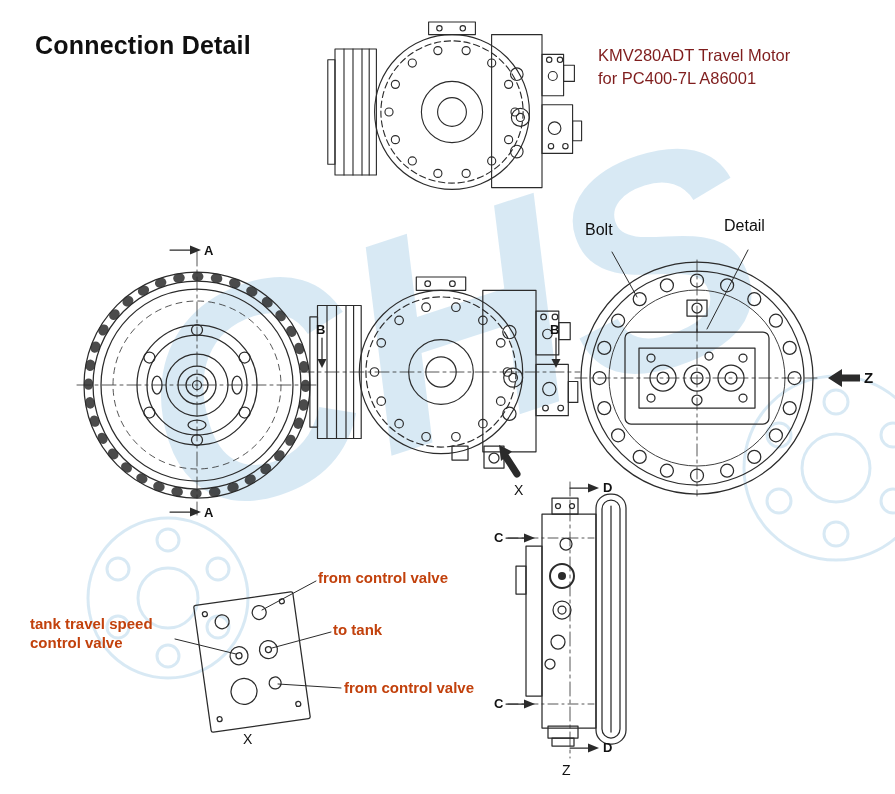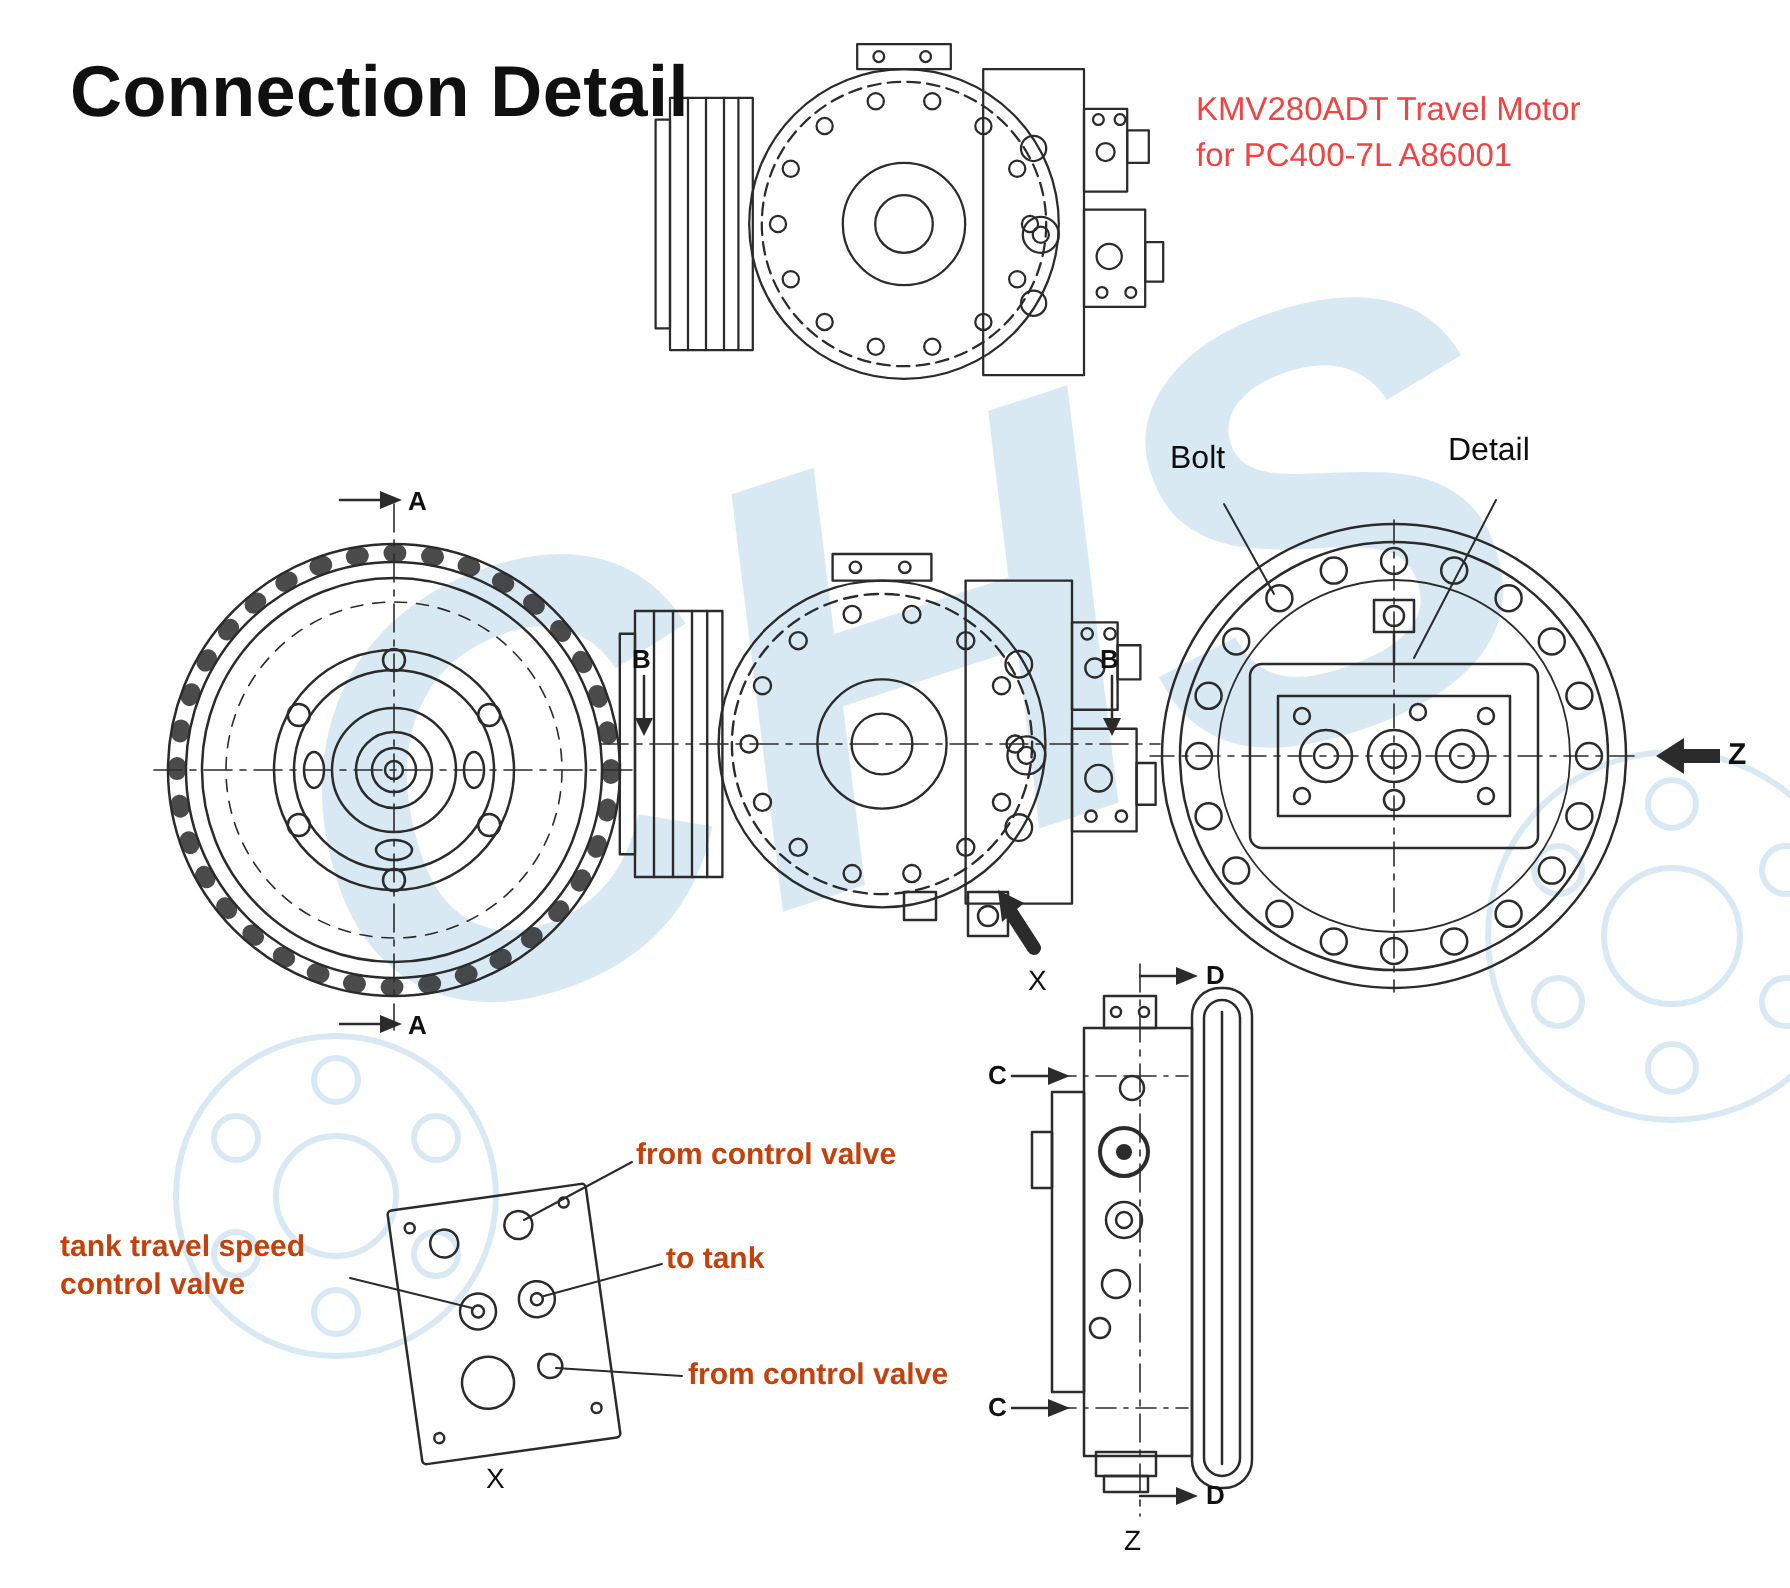--- a/index.html
+++ b/index.html
@@ -1,20 +1,20 @@
 <!DOCTYPE html>
 <html><head>
 <meta charset="utf-8">
 <style>
   html,body{margin:0;padding:0;background:#ffffff;}
   .page{position:relative;width:895px;height:794px;background:#ffffff;overflow:hidden;
         font-family:"Liberation Sans",sans-serif;color:#141414;}
   .abs{position:absolute;white-space:nowrap;}
-  .title{font-size:36px;font-weight:700;line-height:43px;color:#101010;letter-spacing:.2px;}
-  .model{font-size:16.5px;line-height:23px;color:#ef4444;}
+  .title{font-size:25px;font-weight:700;line-height:43px;color:#101010;letter-spacing:.2px;}
+  .model{font-size:16.5px;line-height:23px;color:#7f1d1d;}
   .callout{font-size:16px;color:#0e0e0e;}
   .marker{font-size:13px;font-weight:700;color:#111;}
   .small-letter{font-size:14px;color:#111;}
   .z-letter{font-size:15px;font-weight:700;color:#111;}
   .portlabel{font-size:15px;color:#c2410c;line-height:19px;font-weight:bold;}
   svg.draw{position:absolute;left:0;top:0;}
 </style>
 </head>
 <body>
 

